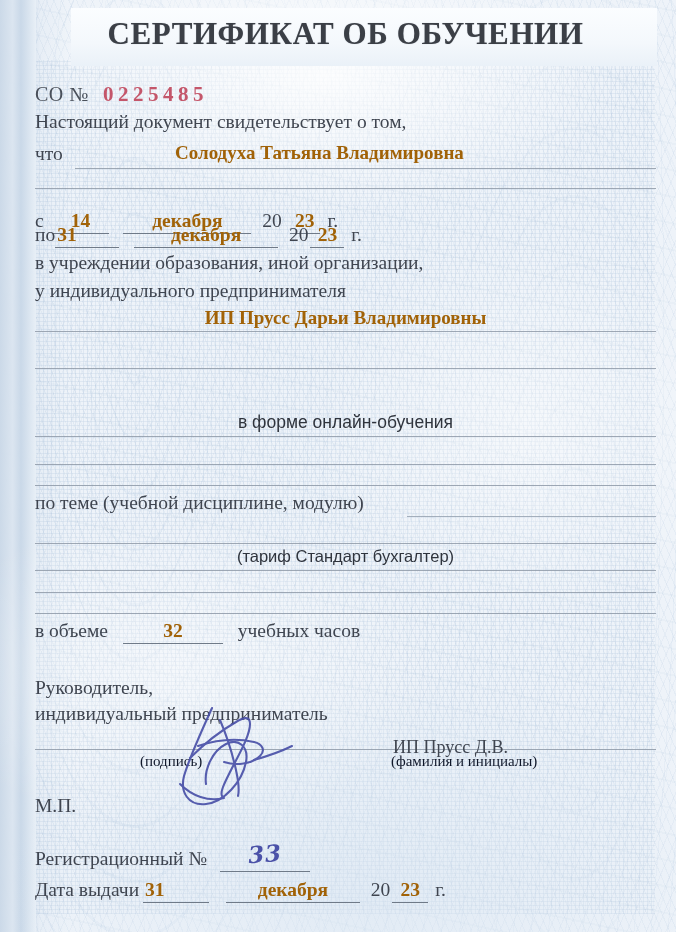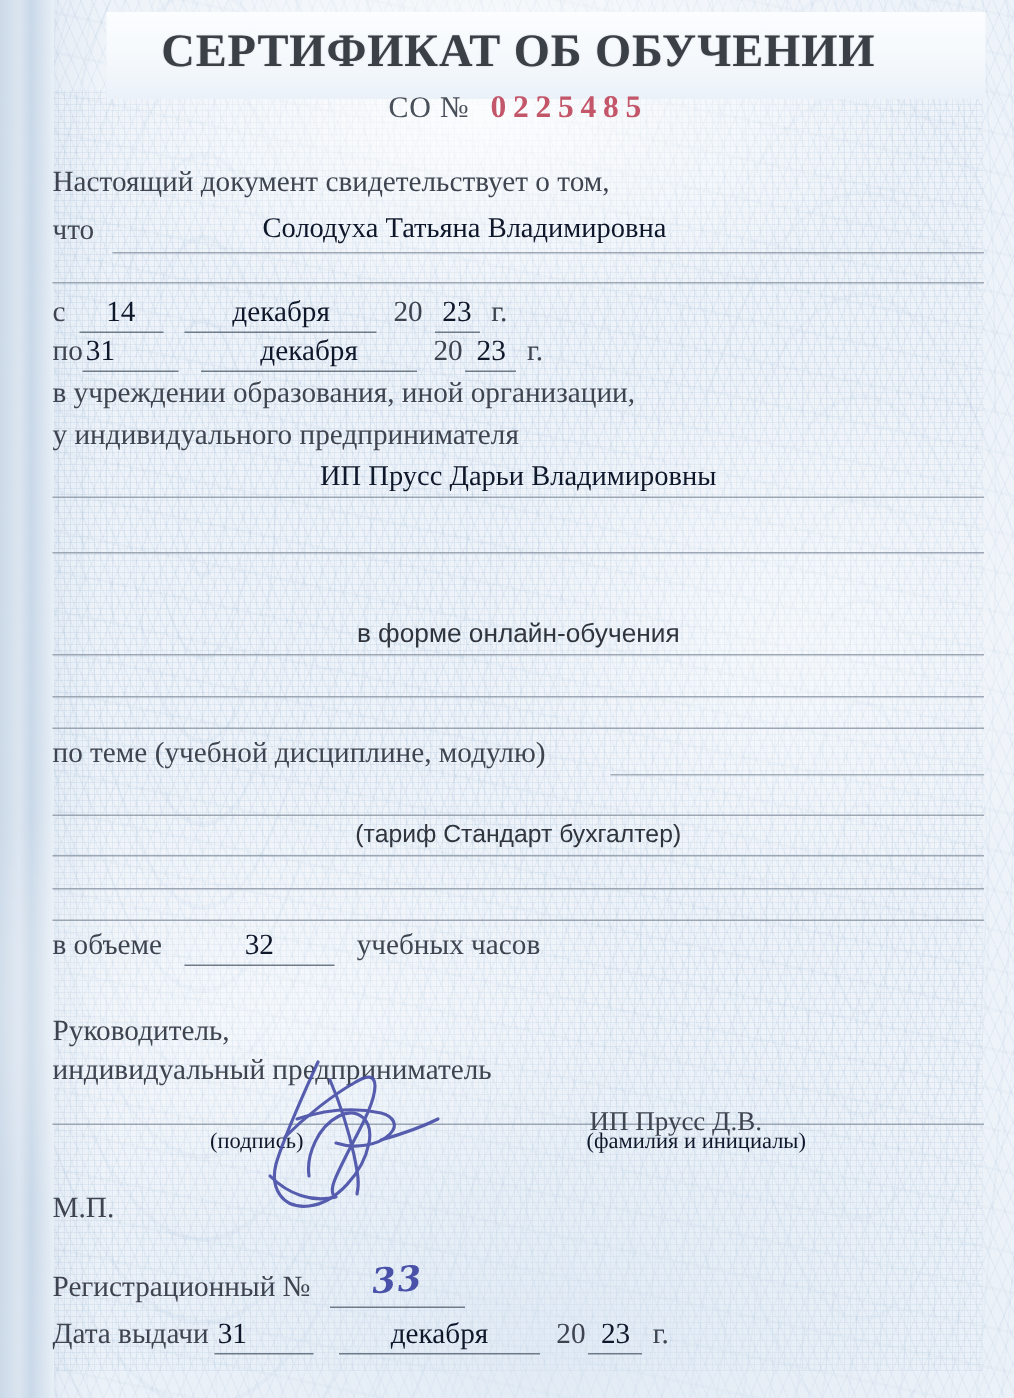--- a/index.html
+++ b/index.html
@@ -70,34 +70,34 @@
     background:linear-gradient(180deg,#fbfdff 0%,#f4f8fc 60%,#eaf1f8 100%);
   }
 
   .title{
     position:absolute;left:0;top:16px;width:621px;text-align:center;
     font-family:"Liberation Serif","DejaVu Serif",serif;
     font-weight:700;font-size:31px;letter-spacing:.6px;color:#3b3f46;
     text-shadow:0 0 1px rgba(80,90,104,.35);
   }
 
-  .serial-row{position:absolute;left:0;top:59px;width:621px;text-align:center;}
+  .serial-row{position:absolute;left:0;top:82px;width:621px;text-align:left;}
   .serial-label{font-size:20px;color:#4a505a;letter-spacing:.5px;}
   .serial-num{
     font-family:"Liberation Serif","DejaVu Serif",serif;
     font-weight:700;font-size:21px;color:#c4566a;letter-spacing:4.5px;margin-left:14px;
   }
 
   
   .ln{position:absolute;font-size:19.5px;color:#3f4550;white-space:nowrap;}
   .small{font-size:15px;color:#0f172a;}
   
   .fill{
     font-family:"Liberation Serif","DejaVu Serif",serif;
-    font-weight:400;color:#0f172a;
+    font-weight:700;color:#a16207;
   }
   .fill-sans{
     font-family:"Liberation Sans","DejaVu Sans",sans-serif;
     font-weight:400;color:#2f343d;font-size:17.5px;
   }
   .fill-serif-reg{
     font-family:"Liberation Serif","DejaVu Serif",serif;
     font-weight:400;color:#333942;font-size:19px;
   }
 
@@ -141,21 +141,21 @@
 
     <div class="ln" style="left:0px;top:111px;">Настоящий документ свидетельствует о том,</div>
 
     <div class="ln" style="left:0px;top:143px;">что</div>
     <div class="ln fill" style="left:140px;top:142px;font-size:19px;">Солодуха Татьяна Владимировна</div>
     <div class="rule" style="left:40px;top:168px;width:581px;"></div>
     <div class="rule" style="left:0px;top:188px;width:621px;"></div>
 
     <div class="ln" style="left:0px;top:198px;">
       <span>с</span>
-      <span class="ul fill" style="min-width:52px;text-align:center;margin:0 4px;">14</span>
+      <span class="ul fill" style="min-width:52px;text-align:center;margin:12px 4px;">14</span>
       <span class="ul fill" style="min-width:124px;text-align:center;margin:0 6px;">декабря</span>
       <span>20</span>
       <span class="ul fill" style="min-width:26px;text-align:center;margin:0 3px;">23</span>
       <span>г.</span>
     </div>
 
     <div class="ln" style="left:0px;top:224px;">
       <span>по</span><span class="ul fill" style="min-width:60px;text-align:left;margin:0 4px 0 0;">31</span>
       <span class="ul fill" style="min-width:140px;text-align:center;margin:0 6px;">декабря</span>
       <span>20</span><span class="ul fill" style="min-width:30px;text-align:center;margin:0 2px;">23</span>

